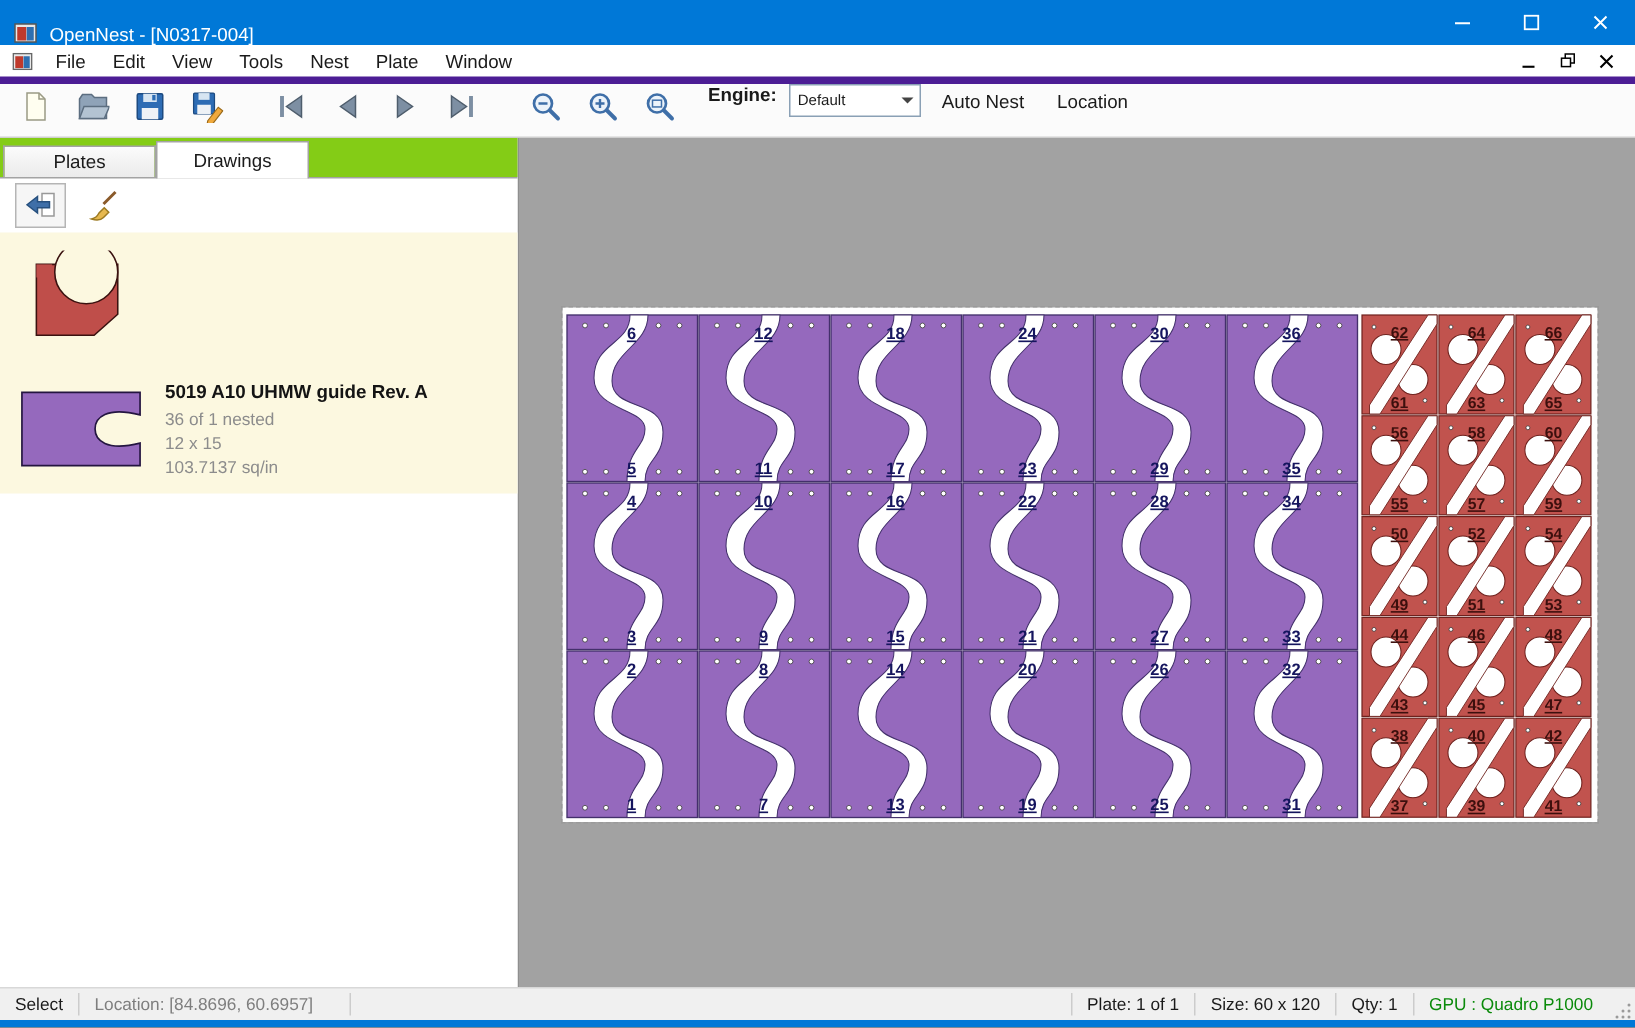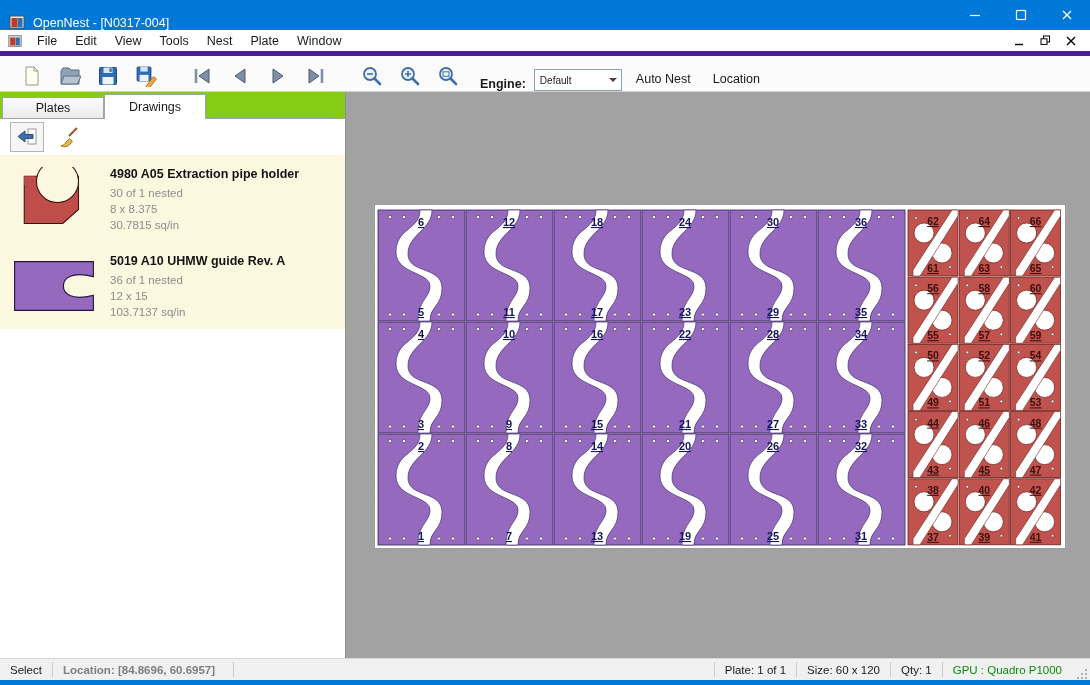--- a/index.html
+++ b/index.html
@@ -15,21 +15,21 @@
   .win-btn{width:46px;height:30px;display:flex;align-items:center;justify-content:center;cursor:default;}
   
   .menubar{position:absolute;left:0;top:30px;width:100%;height:26px;background:#fff;
            border-bottom:5px solid #4c1d95;box-sizing:border-box;display:flex;align-items:center;font-size:12.5px;}
   .mdi-icon{margin:0 6px 0 8px;display:flex;}
   .menu-item{padding:4px 9px;cursor:default;}
   .mdi-controls{margin-left:auto;display:flex;align-items:center;padding-right:6px;}
   .mdi-btn{width:26px;height:22px;display:flex;align-items:center;justify-content:center;}
   
   .toolbar{position:absolute;left:0;top:56px;width:100%;height:36px;background:#fbfbfb;
-           border-bottom:1px solid #cfcfcf;box-sizing:border-box;display:flex;align-items:flex-end;padding-left:16px;font-size:12.5px;}
+           border-bottom:1px solid #cfcfcf;box-sizing:border-box;display:flex;align-items:flex-start;padding-left:8px;font-size:12.5px;}
   .tbtn{width:32px;height:30px;display:flex;align-items:center;justify-content:center;margin-right:6px;border-radius:2px;}
   .tgap{width:18px;}
   .engine-label{font-weight:bold;margin:0 8px 0 10px;}
   .combo{width:88px;height:22px;background:#fff;border:1px solid #8aa0b5;display:flex;align-items:center;box-sizing:border-box;}
   .combo .val{flex:1;padding-left:5px;font-size:10px;}
   .combo .dd{width:16px;height:100%;display:flex;align-items:center;justify-content:center;}
   .combo .dd i{width:0;height:0;border-left:4px solid transparent;border-right:4px solid transparent;border-top:4px solid #444;}
   .tool-label{padding:5px 8px;margin-left:6px;cursor:default;}
   
   .left-panel{position:absolute;left:0;top:92px;width:346px;height:566px;background:#fff;
@@ -49,21 +49,21 @@
   .info .meta{font-size:11.5px;color:#8c8c8c;line-height:16px;}
   
   .canvas{position:absolute;left:346px;top:92px;width:744px;height:566px;background:#a2a2a2;overflow:hidden;}
   .plate{position:absolute;left:29px;top:113px;width:690px;height:343px;background:#fefefe;outline:1px dashed #9a9a9a;}
   .plate svg{display:block;}
   
   .statusbar{position:absolute;left:0;top:658px;width:100%;height:22px;background:#f0f0f0;
              border-top:1px solid #d8d8d8;box-sizing:border-box;display:flex;align-items:center;font-size:11.5px;}
   .seg{padding:0 10px;white-space:nowrap;}
   .sep{width:1px;height:15px;background:#cccccc;}
-  .loc{color:#7e7e7e;min-width:160px;font-weight:bold;}
+  .loc{color:#7e7e7e;min-width:160px;}
   .spacer{flex:1;}
   .gpu{color:#0a8a0a;}
   .grip{width:16px;height:20px;display:flex;align-items:flex-end;justify-content:flex-end;padding-right:2px;}
   .bottom-edge{position:absolute;left:0;top:680px;width:100%;height:5px;background:#0078D7;}
 </style>
 </head>
 <body>
 
 <div class="app">
 
@@ -239,26 +239,20 @@
       </div>
       <div class="drawing-list">
         <div class="drawing-item">
           <div class="thumb">
             <svg width="84" height="64" viewBox="0 0 96 68">
                 <path d="M14 8 H76 V46 L58 62 H14 Z" stroke="#3a1210" stroke-width="1.2" fill="#bf4e4a"></path>
                 <circle cx="52" cy="14" r="24" fill="#fcf8e0" stroke="#3a1210" stroke-width="1.2"></circle>
                 <rect x="14" y="8" width="12" height="10" fill="#bf4e4a"></rect>
               </svg>
           </div>
-          <div class="info">
-            <div class="dtitle">4980 A05 Extraction pipe holder</div>
-            <div class="meta">30 of 1 nested</div>
-            <div class="meta">8 x 8.375</div>
-            <div class="meta">30.7815 sq/in</div>
-          </div>
         </div>
         <div class="drawing-item">
           <div class="thumb">
             <svg width="90" height="64" viewBox="0 0 96 68">
                 <path d="M6 8 H90 V24 C66 18 58 26 58 34 C58 42 66 50 90 44 V60 H6 Z" stroke="#241540" stroke-width="1.2" fill="#9569bd"></path>
               </svg>
           </div>
           <div class="info">
             <div class="dtitle">5019 A10 UHMW guide Rev. A</div>
             <div class="meta">36 of 1 nested</div>

